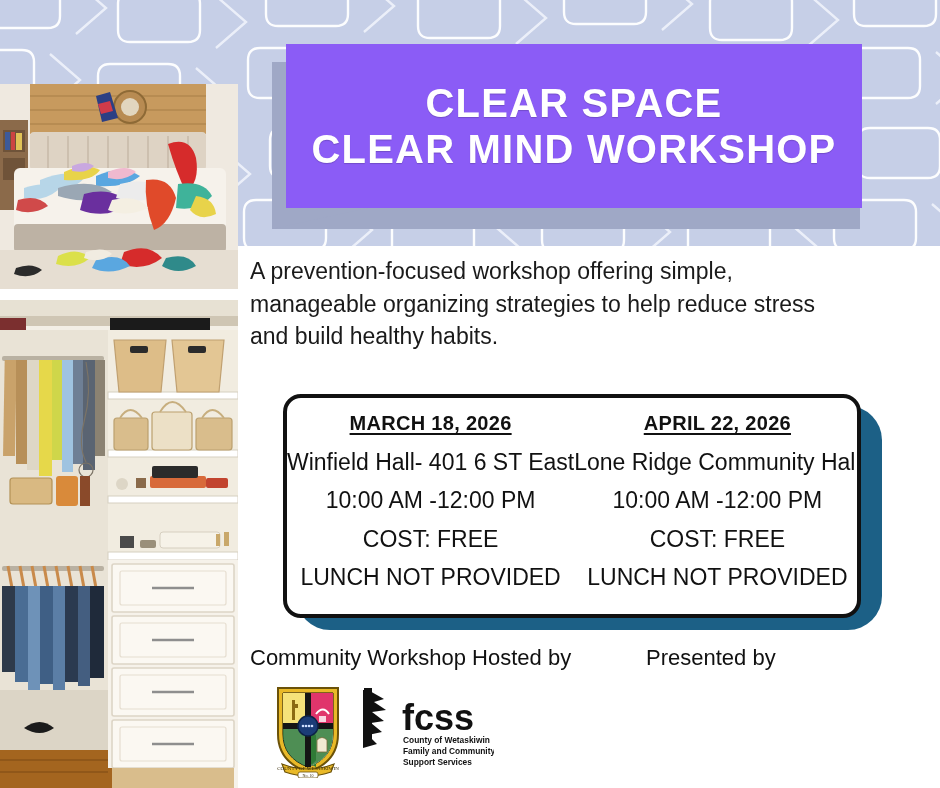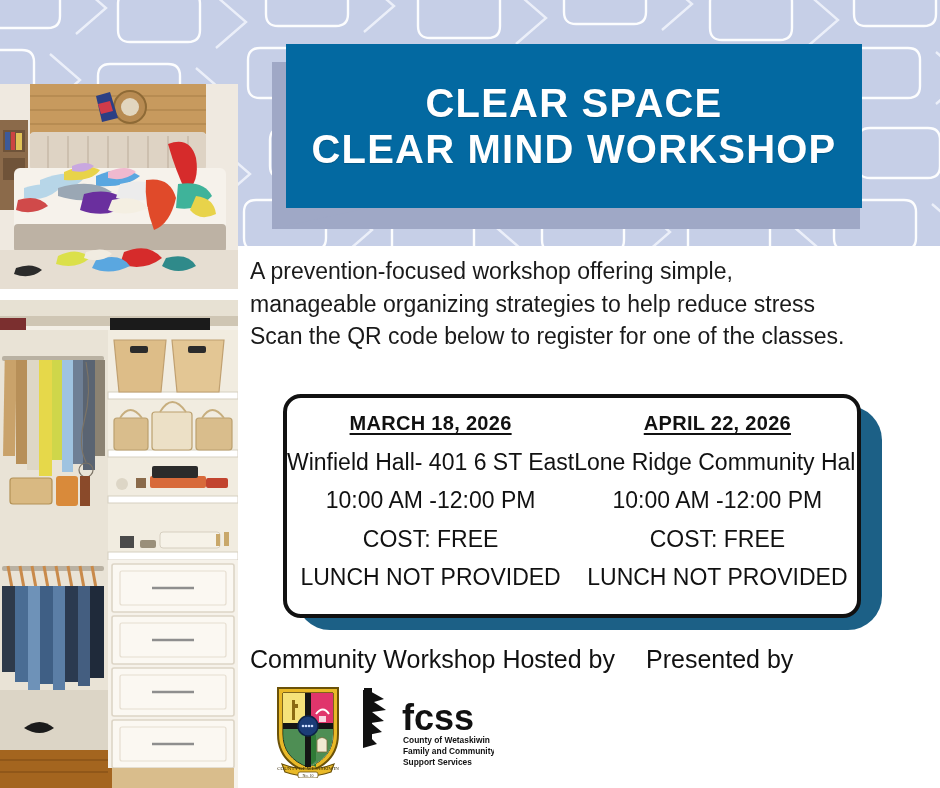--- a/index.html
+++ b/index.html
@@ -31,21 +31,21 @@
     background:#9fa8c6;
   }
   .banner-tail{
     position:absolute;left:272px;top:196px;width:0;height:0;
     border-left:0 solid transparent;
     border-top:33px solid #9fa8c6;
     border-right:150px solid transparent;
   }
   .banner{
     position:absolute;left:286px;top:44px;width:576px;height:164px;
-    background:#0369a1;
+    background:#8b5cf6;
     display:flex;align-items:center;justify-content:center;
   }
   .banner-title{
     color:#ffffff;
     font-size:40px;font-weight:bold;line-height:1.16;
     letter-spacing:1.2px;text-align:center;
     text-shadow:0 1px 1px rgba(0,0,0,.18);
   }
   .banner-title .l2{white-space:nowrap;}
 
@@ -77,21 +77,21 @@
     margin-bottom:15px;
   }
   .card-line{
     font-size:23px;color:#111;margin-bottom:13px;line-height:1.1;
     white-space:nowrap;
   }
 
   
   .footer{position:absolute;left:238px;top:636px;width:702px;height:152px;}
   .foot-label{
-    position:absolute;font-size:25px;color:#111;font-weight:400;white-space:nowrap;
+    position:absolute;font-size:22px;color:#111;font-weight:400;white-space:nowrap;
   }
   .foot-label.hosted{left:12px;top:9px;}
   .foot-label.presented{left:408px;top:9px;}
 
   .crest{position:absolute;left:34px;top:44px;width:72px;height:98px;}
   .fcss{position:absolute;left:124px;top:50px;width:132px;height:86px;}
   .laurel{
     position:absolute;left:404px;top:38px;width:200px;height:104px;
     background:#1d4e74;
   }
@@ -207,21 +207,21 @@
   <div class="banner">
     <div class="banner-title">
       <div class="l1">CLEAR SPACE</div>
       <div class="l2">CLEAR MIND WORKSHOP</div>
     </div>
   </div>
 
   <div class="desc">
     <div>A prevention-focused workshop offering simple,</div>
     <div>manageable organizing strategies to help reduce stress</div>
-    <div>Scan the QR code below to register for one of the classes.</div>
+    <div>and build healthy habits.</div>
   </div>
 
   <div class="card-shadow"></div>
   <div class="card">
     <div class="card-col">
       <div class="card-date">MARCH 18, 2026</div>
       <div class="card-line">Winfield Hall- 401 6 ST East</div>
       <div class="card-line">10:00 AM -12:00 PM</div>
       <div class="card-line">COST: FREE</div>
       <div class="card-line">LUNCH NOT PROVIDED</div>

